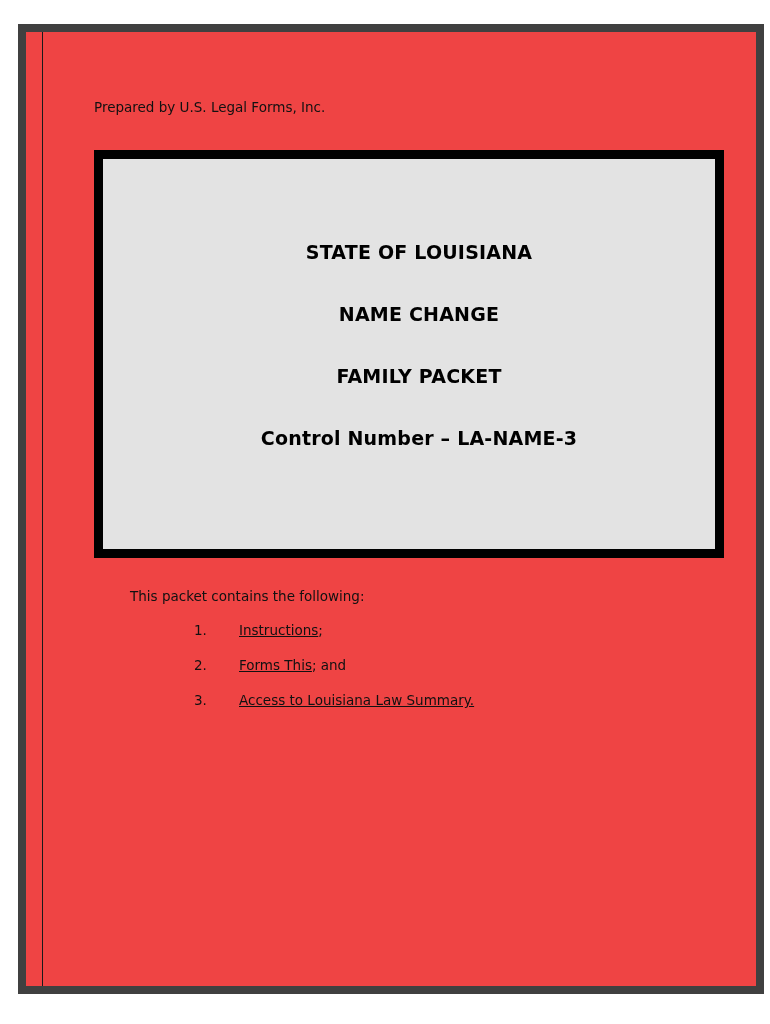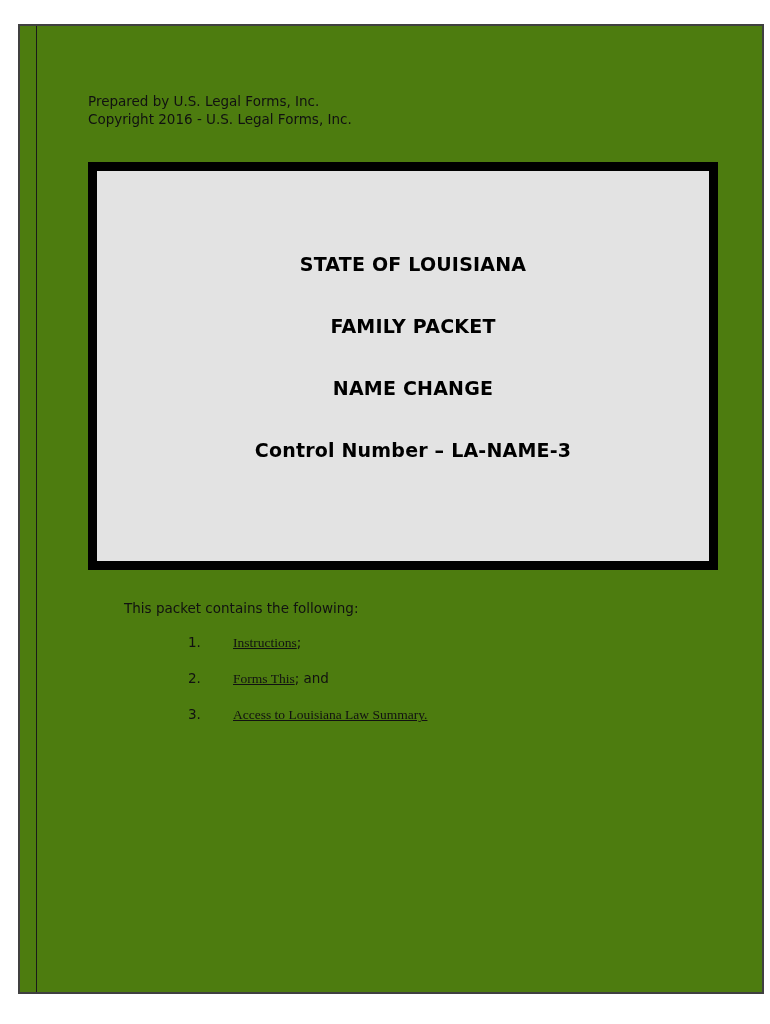--- a/index.html
+++ b/index.html
@@ -13,23 +13,23 @@
     font-family: "DejaVu Sans", sans-serif;
     color: #000000;
     overflow: hidden;
   }
   .page {
     position: absolute;
     left: 18px;
     top: 24px;
     width: 746px;
     height: 970px;
-    border: 2px solid #404040;
+    border: 8px solid #404040;
     box-sizing: border-box;
-    background: #4d7c0f;
+    background: #ef4444;
   }
   .inner-rule {
     position: absolute;
     left: 16px;
     top: 0;
     bottom: 0;
     width: 0;
     border-left: 1px solid #1a1a1a;
   }
   .content {
@@ -91,44 +91,42 @@
     font-size: 13.5px;
     margin-bottom: 19px;
     color: #111;
   }
   .packet-item .num {
     width: 45px;
     flex: 0 0 45px;
   }
   .packet-item .link {
     text-decoration: underline;
-    font-family: Liberation Serif, serif;
   }
   .packet-item .tail {
     text-decoration: none;
   }
 </style>
 </head>
 <body>
 
 <div class="page">
   <div class="inner-rule"></div>
 
   <div class="content">
 
     <div class="prepared-block">
       <div>Prepared by U.S. Legal Forms, Inc.</div>
-      <div>Copyright 2016 - U.S. Legal Forms, Inc.</div>
     </div>
 
     <div class="title-box">
       <div class="title-lines">
         <div class="tline">STATE OF LOUISIANA</div>
+        <div class="tline">NAME CHANGE</div>
         <div class="tline">FAMILY PACKET</div>
-        <div class="tline">NAME CHANGE</div>
         <div class="tline">Control Number – LA-NAME-3</div>
       </div>
     </div>
 
     <div class="packet-intro">This packet contains the following:</div>
 
     <div class="packet-list">
       <div class="packet-item">
         <span class="num">1.</span>
         <span><span class="link">Instructions</span><span class="tail">;</span></span>

